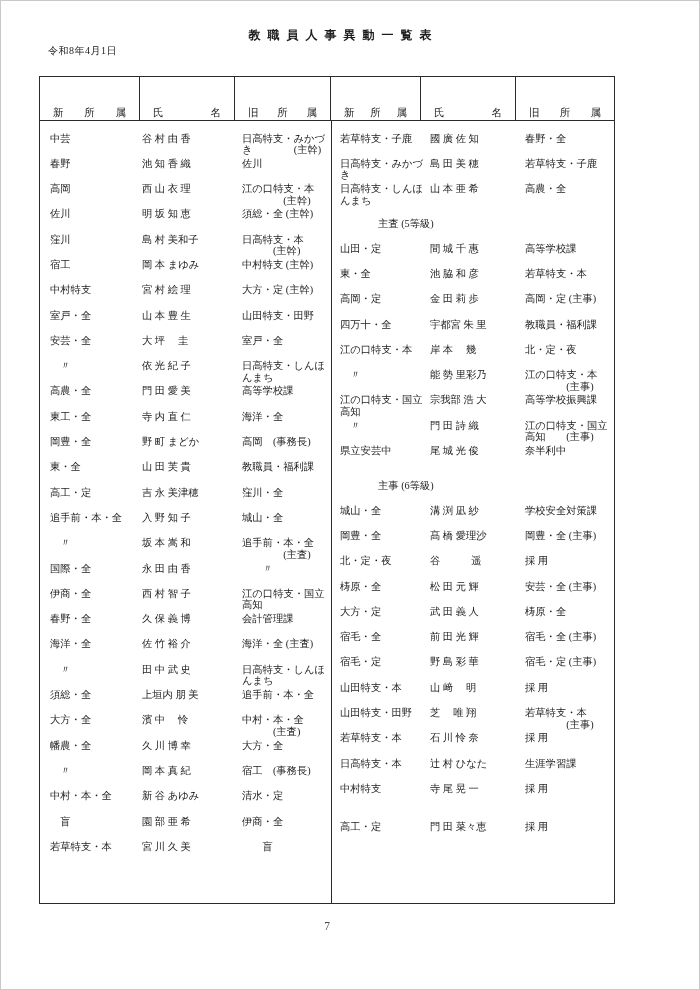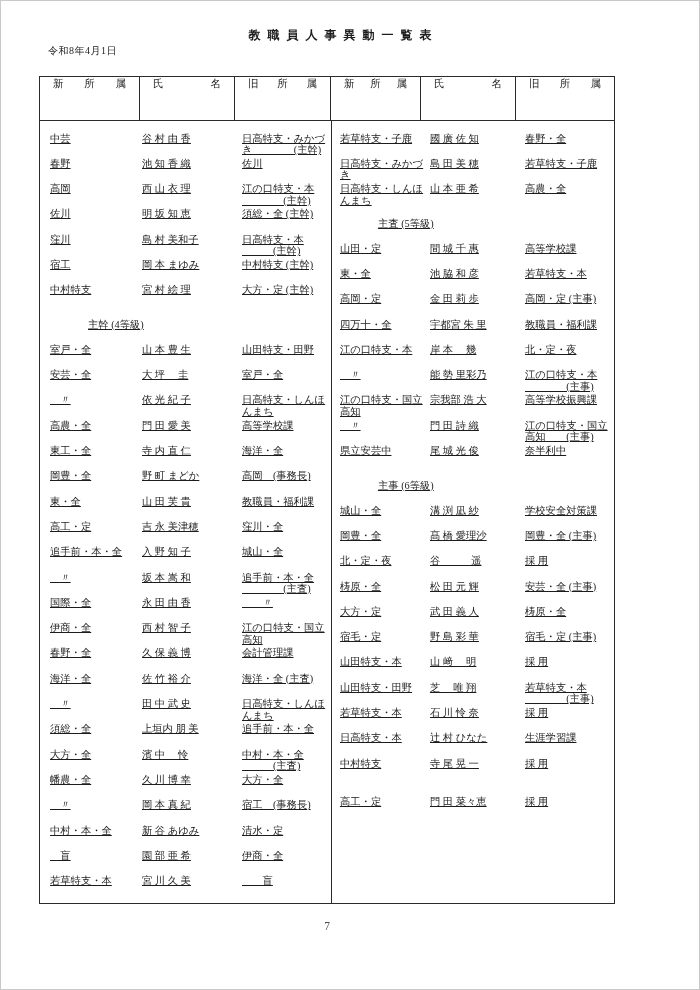--- a/index.html
+++ b/index.html
@@ -28,21 +28,21 @@
     border:1.5px solid #2b2b2b;
     box-sizing:border-box;
     font-size:10.3px;
   }
   .thead{
     display:flex;height:44px;
     border-bottom:1px solid #2b2b2b;
     box-sizing:border-box;
   }
   .th{
-    display:flex;align-items:flex-start;
+    display:flex;align-items:flex-end;
     box-sizing:border-box;
     border-right:1px solid #2b2b2b;
     font-size:10.5px;
   }
   .th:last-child{border-right:none;}
   .th span{
     display:block;width:100%;
     padding:0 13px;
     text-align:justify;text-align-last:justify;
     white-space:nowrap;
@@ -50,21 +50,20 @@
   .th.w-new{width:100px;}
   .th.w-name{width:95px;}
   .th.w-old{width:96px;}
   .th.w-new2{width:90px;}
   .th.w-name2{width:95px;}
   .th.w-old2{flex:1;}
   .th.mid{border-right:1px solid #2b2b2b;}
   .tbody{
     display:flex;
     height:783px;
-    text-decoration:underline;
   }
   .half{
     width:292px;box-sizing:border-box;
     padding:5px 0 0 10px;
   }
   .half.right{
     width:284px;
     border-left:1px solid #2b2b2b;
     padding-left:8px;
   }
@@ -168,21 +167,20 @@
             <div class="c">岡 本 まゆみ</div>
             <div class="c">中村特支 (主幹)</div>
           </div>
 
           <div class="row">
             <div class="c">中村特支</div>
             <div class="c">宮 村 絵 理</div>
             <div class="c">大方・定 (主幹)</div>
           </div>
 
-          <div class="sec">主幹 (4等級)</div>
 
           <div class="row">
             <div class="c">室戸・全</div>
             <div class="c">山 本 豊 生</div>
             <div class="c">山田特支・田野</div>
           </div>
 
           <div class="row">
             <div class="c">安芸・全</div>
             <div class="c">大 坪　 圭</div>
@@ -423,20 +421,25 @@
             <div class="c">松 田 元 輝</div>
             <div class="c">安芸・全 (主事)</div>
           </div>
 
           <div class="row">
             <div class="c">大方・定</div>
             <div class="c">武 田 義 人</div>
             <div class="c">梼原・全</div>
           </div>
 
+          <div class="row">
+            <div class="c">宿毛・全</div>
+            <div class="c">前 田 光 輝</div>
+            <div class="c">宿毛・全 (主事)</div>
+          </div>
 
           <div class="row">
             <div class="c">宿毛・定</div>
             <div class="c">野 島 彩 華</div>
             <div class="c">宿毛・定 (主事)</div>
           </div>
 
           <div class="row">
             <div class="c">山田特支・本</div>
             <div class="c">山 﨑　 明</div>

